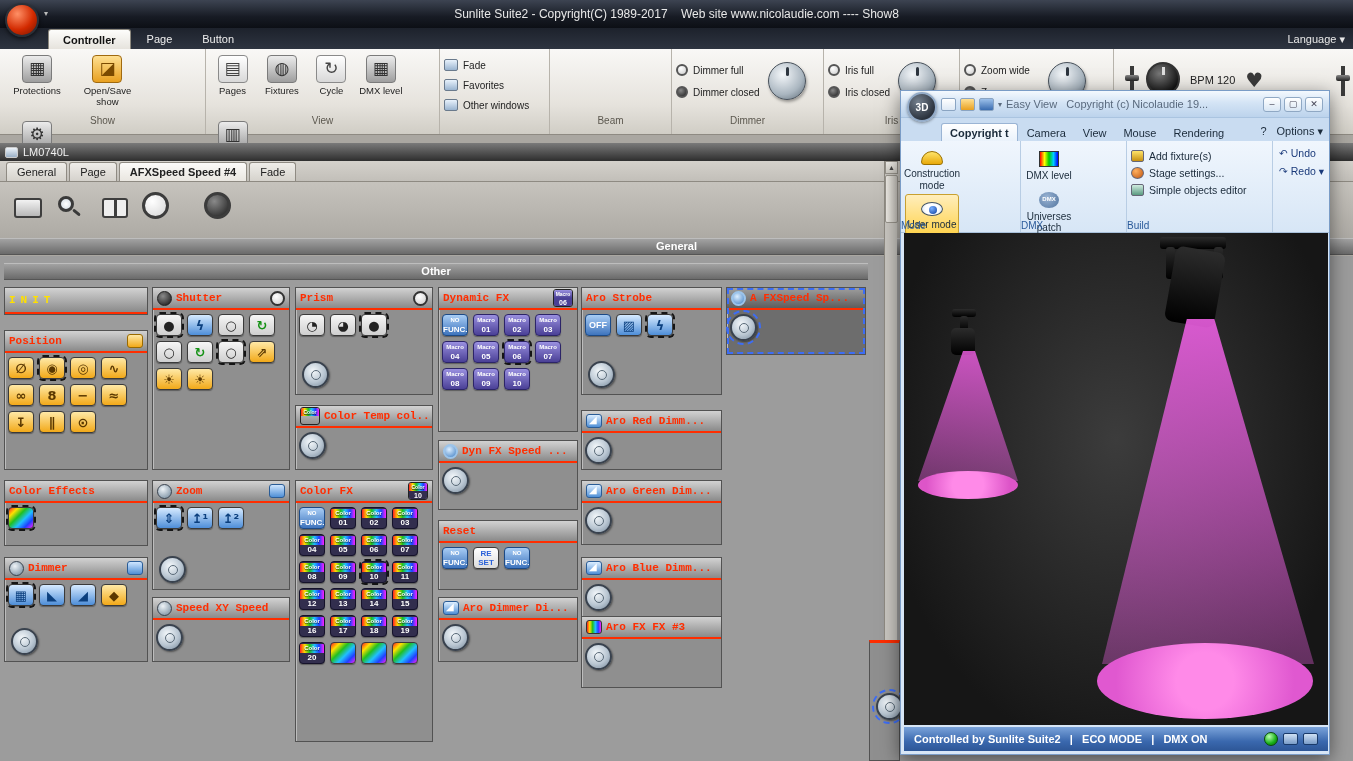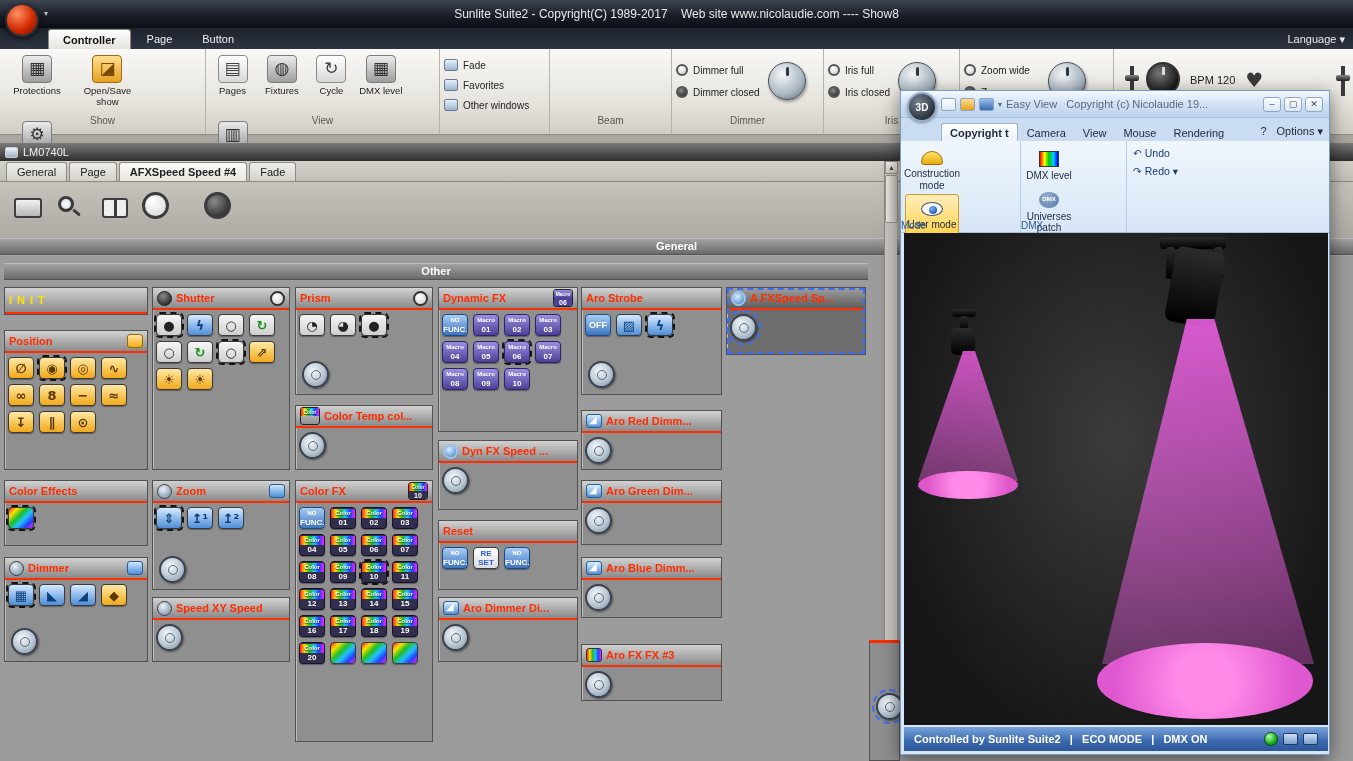--- a/index.html
+++ b/index.html
@@ -105,21 +105,21 @@
   .sec-general { position:absolute; left:0; top:238px; width:100%; height:17px; }
   .panel-area { position:absolute; left:0; top:256px; width:100%; height:505px; background:#9c9c9c; }
   .sec-other { position:absolute; left:4px; top:7px; width:864px; height:17px; }
 
   
   .panel { position:absolute; background:#8f8f8f; border:1px solid #525252;
     box-shadow:inset 1px 1px 0 #bdbdbd; display:flex; flex-direction:column; }
   .panel-title { height:22px; flex:0 0 auto; background:linear-gradient(#d2d2d2,#8a8a8a);
     border-bottom:2px solid #ff2d00; display:flex; align-items:center; gap:4px;
     padding:0 4px; font-size:11px; font-weight:bold; color:#ff2d00; cursor:pointer; }
-  .pt-text { flex:1; white-space:nowrap; overflow:hidden; }
+  .pt-text { flex:1; white-space:nowrap; overflow:hidden;font-family:Liberation Mono, monospace; }
   .p-init .panel-title { flex:1; }
   .p-init .pt-text { color:#ffe000; letter-spacing:5px; }
   .panel-body { position:relative; flex:1; padding:4px 3px; display:flex; flex-wrap:wrap;
     gap:5px; align-content:flex-start; }
   .panel.pressed { background:#6d6d6d; outline:2px dashed #3d6df5; outline-offset:-3px; }
   .panel.pressed .panel-title { background:linear-gradient(#9e9e9e,#5e5e5e); }
   .pt-mini { width:16px; height:14px; border-radius:3px; flex:0 0 auto; }
   .knob-mini { border-radius:50%; width:15px; height:15px; border:1px solid #39424e;
     background:radial-gradient(circle at 38% 32%, #eef3f7, #93a5b4 70%); }
   .dark-knob-mini { border-radius:50%; width:15px; height:15px; border:1px solid #222;
@@ -863,21 +863,21 @@
     <div class="panel" style="left:581px;top:301px;width:141px;height:61px">
       <div class="panel-title">
         <span class="pt-mini bluetri-mini"></span>
         <span class="pt-text">Aro Blue Dimm...</span>
       </div>
       <div class="panel-body">
         <div class="jog"></div>
       </div>
     </div>
 
-    <div class="panel" style="left:581px;top:388px;width:141px;height:57px">
+    <div class="panel" style="left:581px;top:360px;width:141px;height:72px">
       <div class="panel-title">
         <span class="pt-mini rainbow-mini"></span>
         <span class="pt-text">Aro FX FX #3</span>
       </div>
       <div class="panel-body">
         <div class="jog"></div>
       </div>
     </div>
 
     <div class="panel pressed" style="left:726px;top:31px;width:140px;height:68px">
@@ -951,20 +951,35 @@
           <span class="dmxgrid"></span>
           <span>DMX level</span>
         </div>
         <div class="ev-bigbtn" style="width:48px">
           <span class="universes">DMX</span>
           <span>Universes patch</span>
         </div>
         <div class="ev-group-label">DMX</div>
       </div>
 
+      <div class="ev-group" style="width:146px; padding-top:6px;">
+        <div class="ev-build-item">
+          <span class="bi bi-fixture"></span>
+          <span>Add fixture(s)</span>
+        </div>
+        <div class="ev-build-item">
+          <span class="bi bi-stage"></span>
+          <span>Stage settings...</span>
+        </div>
+        <div class="ev-build-item">
+          <span class="bi bi-objects"></span>
+          <span>Simple objects editor</span>
+        </div>
+        <div class="ev-group-label">Build</div>
+      </div>
 
       <div class="ev-undoredo">
         <span class="ev-link">↶ Undo</span>
         <span class="ev-link">↷ Redo ▾</span>
       </div>
     </div>
 
     <div class="ev-viewport">
       <div class="fixture" style="left:48px;top:76px;width:24px;height:8px;"></div>
       <div class="fixture" style="left:56px;top:83px;width:8px;height:15px;"></div>

